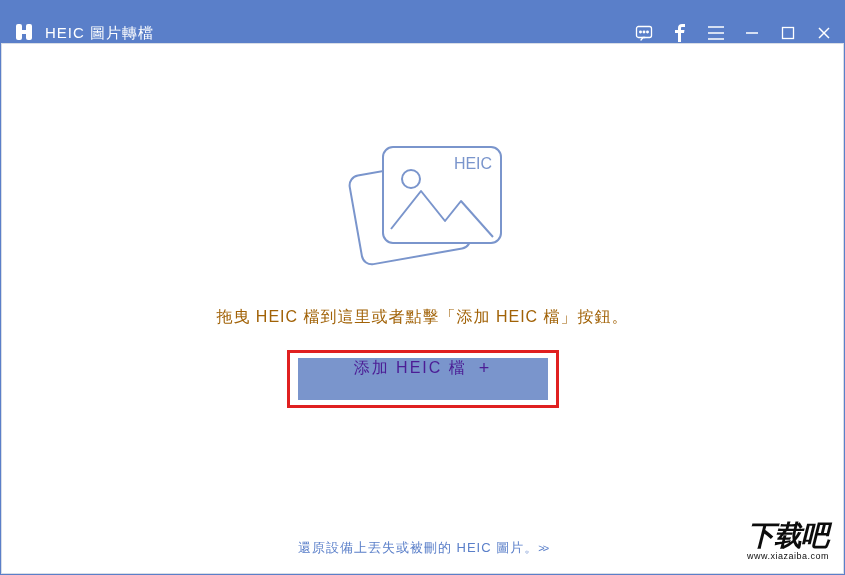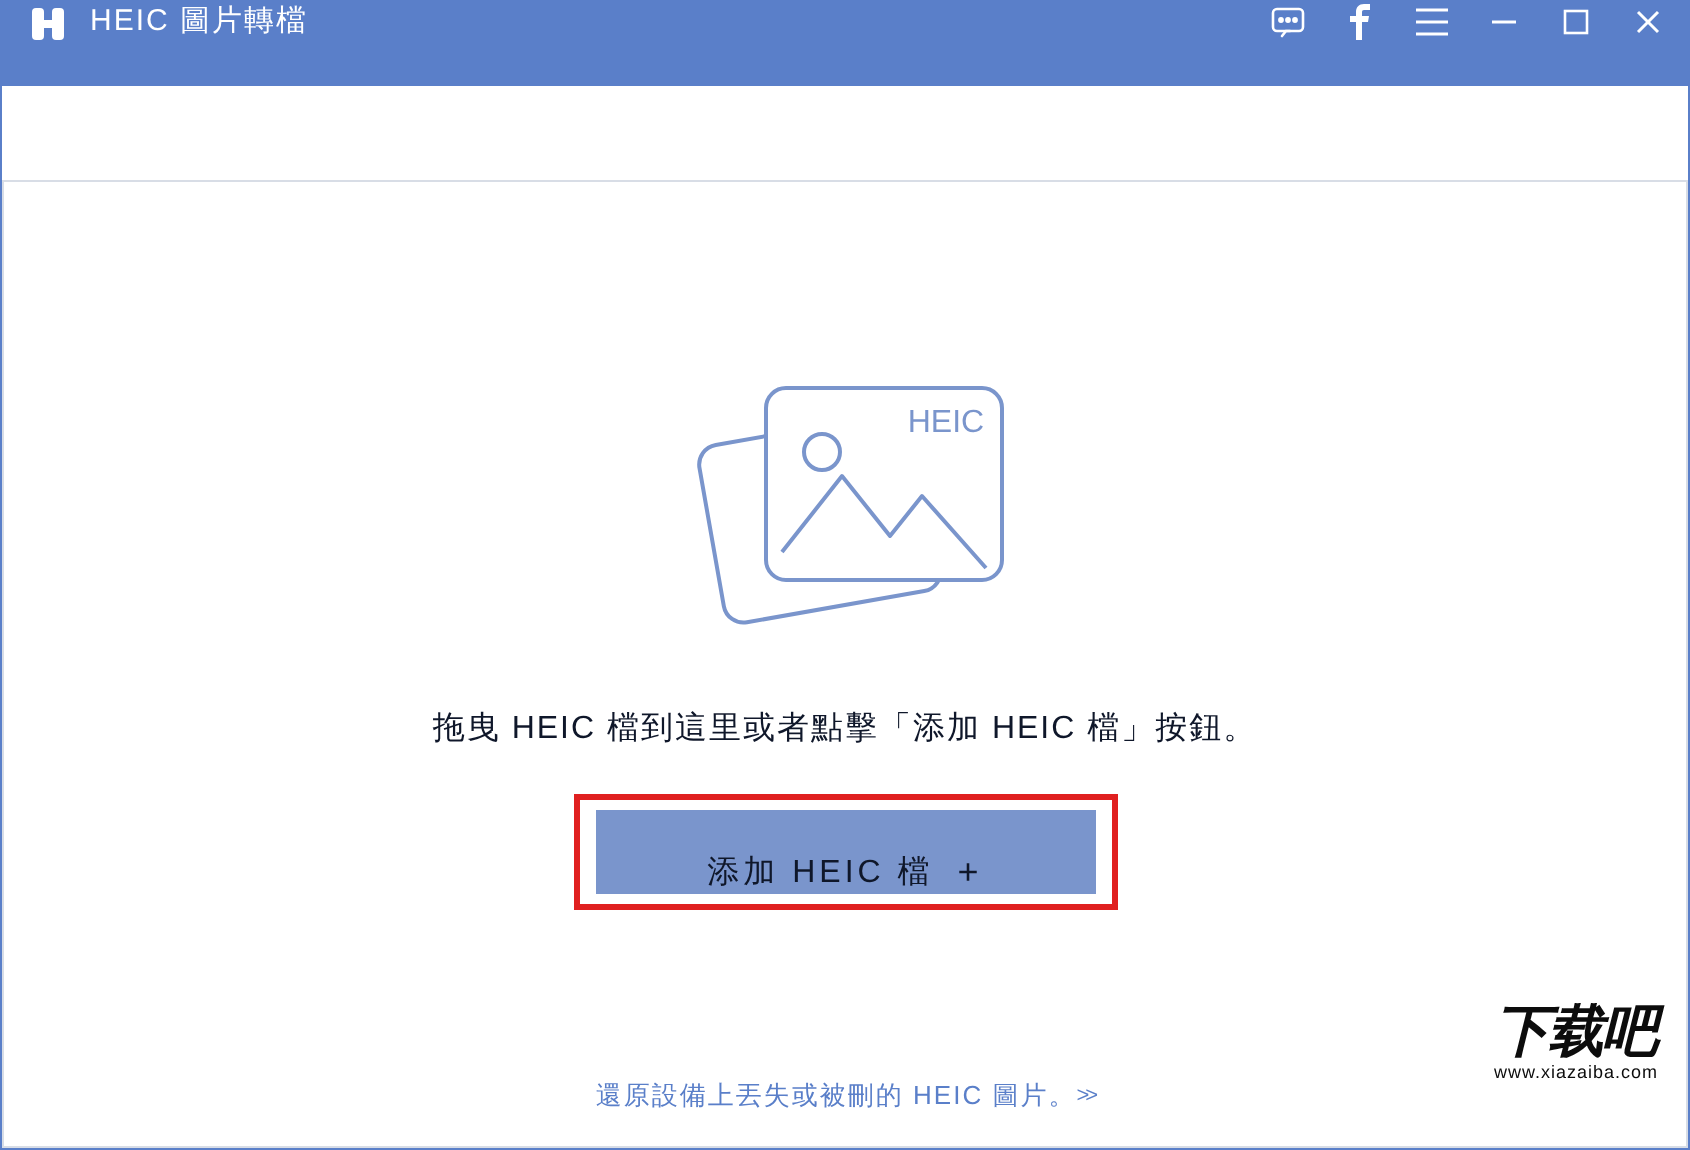--- a/index.html
+++ b/index.html
@@ -16,21 +16,21 @@
       height: 575px;
       border: 1px solid #5a7fc9;
       display: flex;
       flex-direction: column;
       position: relative;
     }
     .titlebar {
       height: 42px;
       background: #5a7fc9;
       display: flex;
-      align-items: flex-start;
+      align-items: flex-end;
       padding: 0 10px 0 12px;
       color: #fff;
     }
     .logo-icon {
       width: 22px;
       height: 22px;
       display: flex;
       align-items: center;
       justify-content: center;
       margin-right: 10px;
@@ -51,59 +51,58 @@
       display: flex;
       align-items: center;
       justify-content: center;
       cursor: pointer;
       color: #fff;
     }
     .content {
       flex: 1;
       display: flex;
       flex-direction: column;
-      margin-top: 47px;
     }
     .inner-panel {
       flex: 1;
       border: 1px solid #d8dde6;
       background: #fff;
       display: flex;
       flex-direction: column;
       align-items: center;
       position: relative;
     }
     .illustration {
       margin-top: 85px;
       width: 180px;
       height: 160px;
       position: relative;
     }
     .instruction-text {
       margin-top: 18px;
       font-size: 16px;
-      color: #0f172a;
+      color: #a16207;
       letter-spacing: 1px;
       text-align: right;
     }
     .highlight-box {
       margin-top: 22px;
       border: 3px solid #e02020;
       padding: 5px 8px;
     }
     .add-button {
       width: 250px;
       height: 42px;
       background: #7a95cc;
-      color: #0f172a;
+      color: #4c1d95;
       border: none;
       font-size: 16px;
       letter-spacing: 2px;
       display: flex;
-      align-items: flex-end;
+      align-items: flex-start;
       justify-content: center;
       gap: 12px;
       cursor: pointer;
     }
     .add-plus {
       font-size: 18px;
       font-weight: 300;
     }
     .footer-link {
       position: absolute;
@@ -118,21 +117,21 @@
       align-items: center;
       gap: 0;
     }
     .footer-arrows {
       font-size: 11px;
       letter-spacing: -2px;
     }
     .watermark {
       position: absolute;
       right: 14px;
-      bottom: 32px;
+      bottom: 12px;
       opacity: 0.95;
     }
     .watermark .big {
       color: #000;
       font-size: 28px;
       font-weight: 900;
       font-style: italic;
       text-shadow: 1px 1px 0 #fff, -1px -1px 0 #fff, 1px -1px 0 #fff, -1px 1px 0 #fff;
       letter-spacing: -1px;
     }

